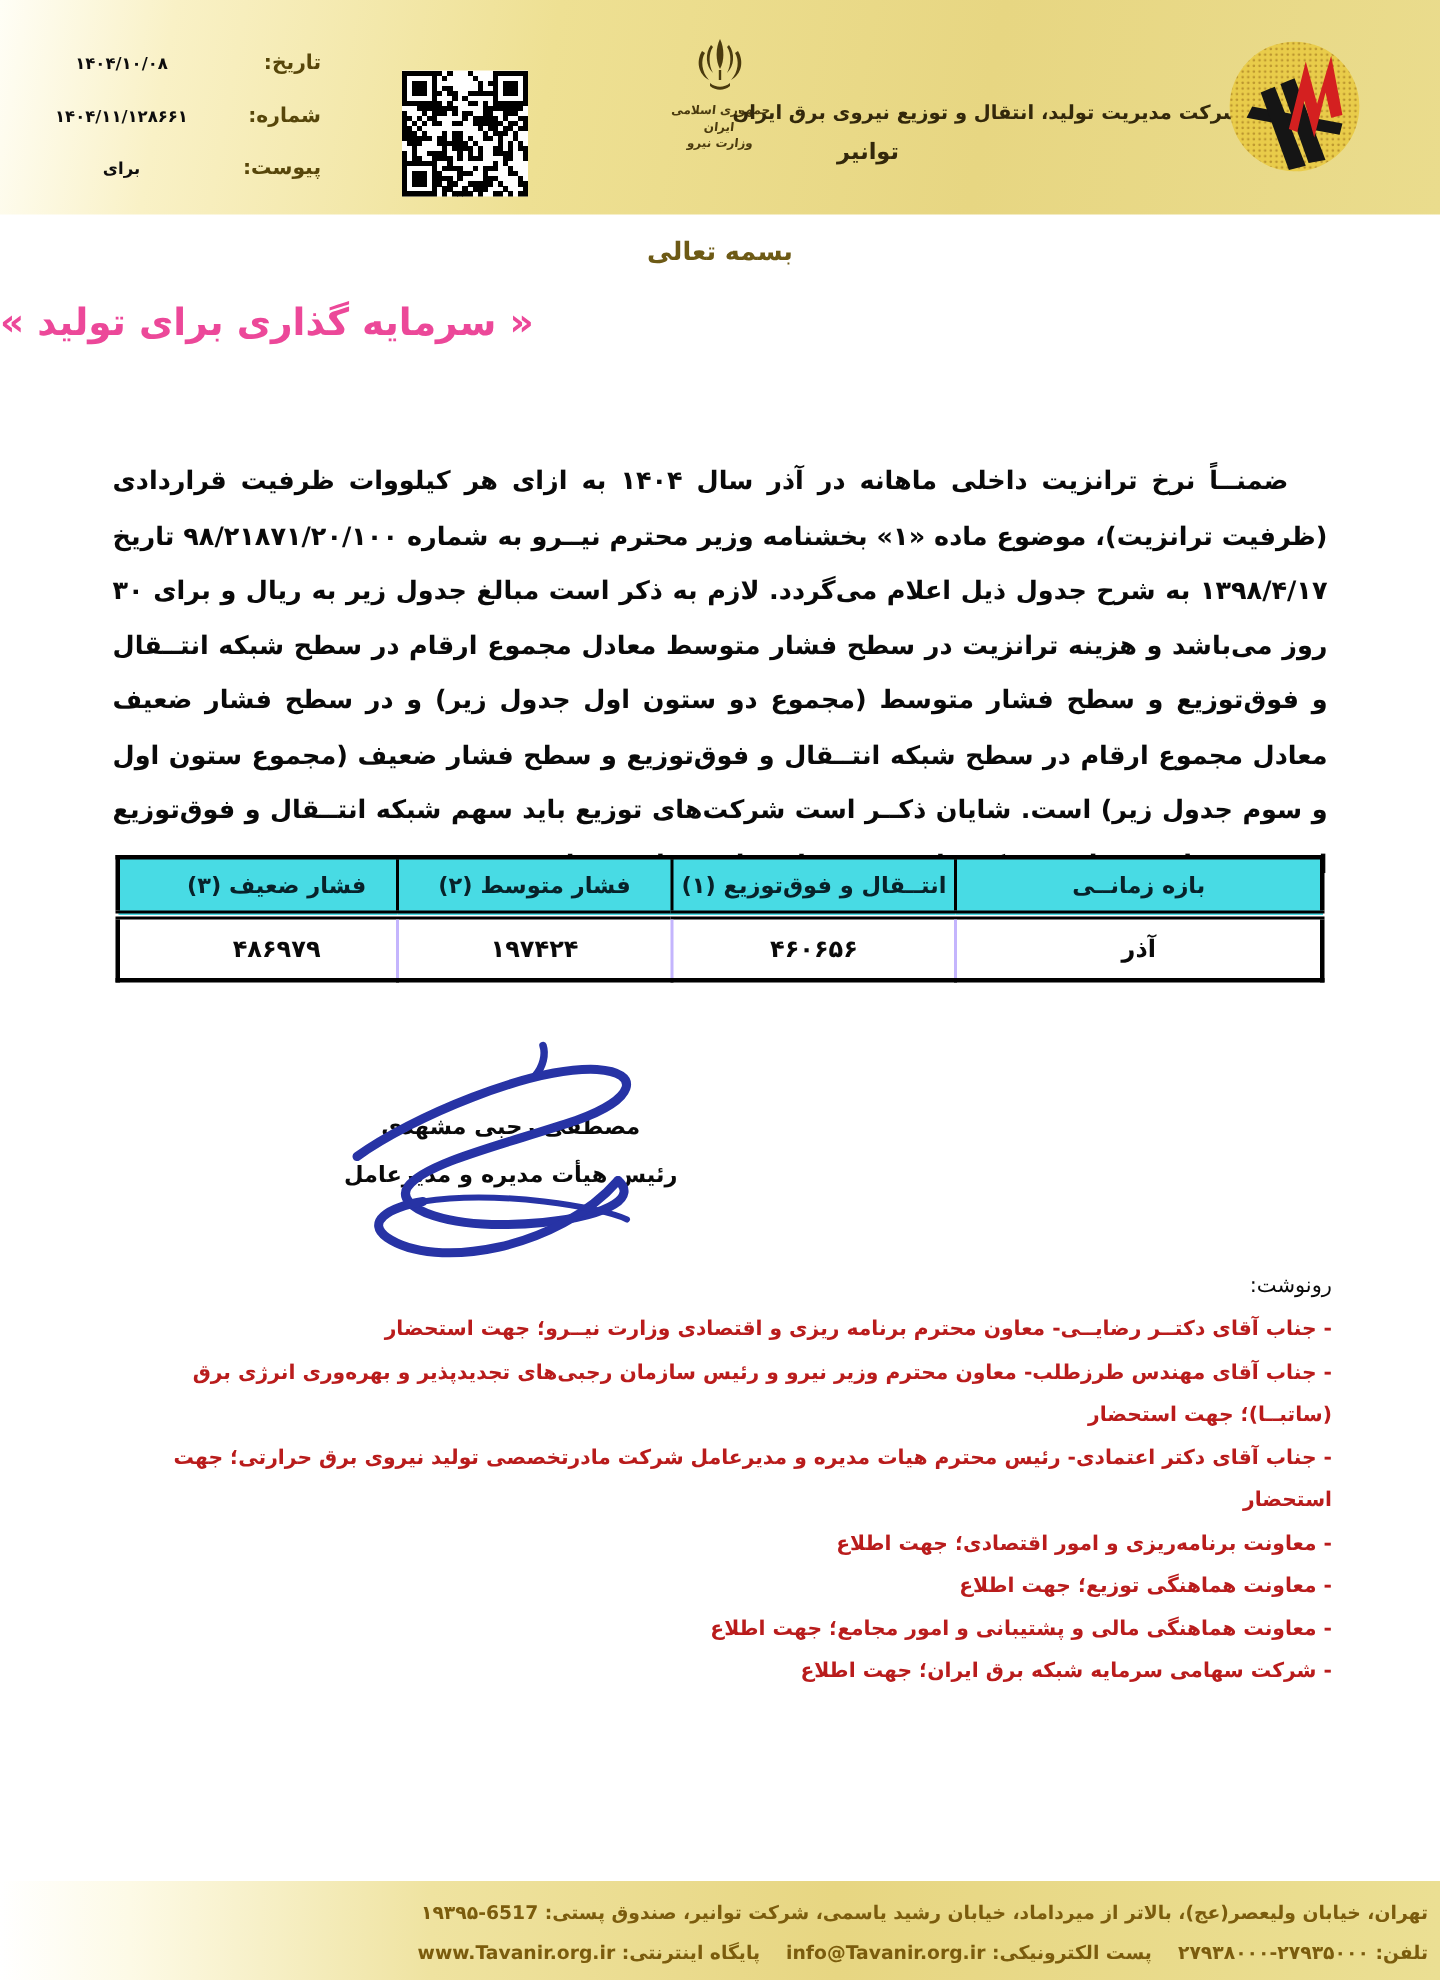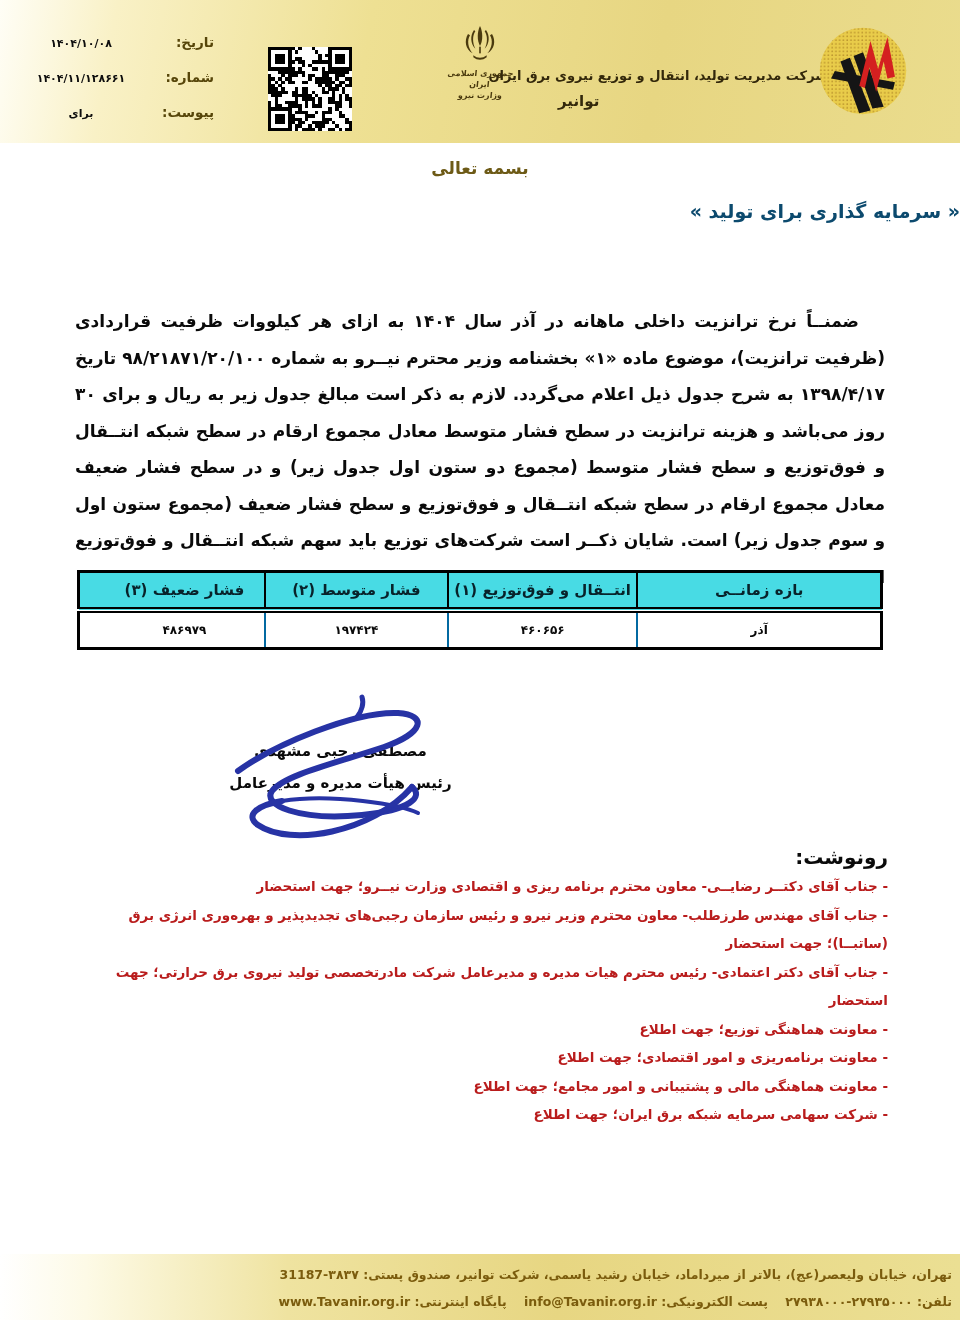--- a/index.html
+++ b/index.html
@@ -21,56 +21,56 @@
   #qr{position:absolute; left:268px; top:47px; width:84px; height:84px; background:#fff;}
   .emblem{position:absolute; left:436px; top:24px; width:88px; text-align:center; color:#4a3a0e;}
   .emblem svg{width:42px; height:40px;}
   .emblem-cap{font-size:8px; font-weight:bold; color:#4a3a0e; line-height:11px; transform:skewX(-6deg);}
   .company-name{position:absolute; right:132px; top:68px; font-size:13px; font-weight:bold; color:#33280b;}
   .company-short{position:absolute; left:558px; top:92px; font-size:15px; font-weight:bold; color:#33280b;}
   .logo{position:absolute; left:816px; top:24px; width:94px; height:94px;}
   
   .basmala{position:absolute; top:158px; left:0; width:100%; text-align:center;
     font-size:17px; font-weight:bold; color:#6d5a16;}
-  .subject{position:absolute; top:200px; left:0; width:100%; text-align:right;
-    font-size:19px; font-weight:bold; color:#0c4a6e;}
+  .subject{position:absolute; top:200px; left:0; width:100%; text-align:left;
+    font-size:25px; font-weight:bold; color:#ec4899;}
   
   .body-par{
     position:absolute; top:303px; left:75px; width:810px; margin:0;
     direction:rtl; text-align:justify; text-justify:inter-word;
     font-size:17px; font-weight:bold; color:#0a0a0a; line-height:36.5px;
     text-indent:26px;
   }
   
   .rate-table{
     position:absolute; top:570px; left:77px; width:806px;
     border-collapse:collapse; direction:rtl;
     border:3px solid #000;
   }
   .rate-table th{
     background:#48dbe4; border:2px solid #000; border-bottom:6px double #000;
     font-size:15px; font-weight:bold; color:#08222a; padding:8px 4px; text-align:center;
   }
   .rate-table td{
-    background:#fff; border:2px solid #0369a1;
-    font-size:12px; font-weight:bold; color:#0a0a0a; padding:10px 4px; text-align:center;
+    background:#fff; border:2px solid #c4b5fd;
+    font-size:16px; font-weight:bold; color:#0a0a0a; padding:10px 4px; text-align:center;
   }
   .rate-table th:nth-child(1), .rate-table td:nth-child(1){width:30.4%;}
   .rate-table th:nth-child(2), .rate-table td:nth-child(2){width:23.6%;}
   .rate-table th:nth-child(3), .rate-table td:nth-child(3){width:22.8%;}
   .rate-table th:nth-child(4), .rate-table td:nth-child(4){width:23.2%;padding-left:29px;}
   
   .sig-name{position:absolute; top:742px; left:238px; width:205px; text-align:center;
     font-size:15px; font-weight:bold; color:#0a0a0a;}
   .sig-title{position:absolute; top:774px; left:228px; width:225px; text-align:center;
     font-size:15px; font-weight:bold; color:#0a0a0a;}
   .sig-ink{position:absolute; left:212px; top:683px; width:252px; height:172px; pointer-events:none;}
   
   .cc{position:absolute; top:842px; right:72px; width:820px; direction:rtl; text-align:right;}
-  .cc-label{font-size:20px; font-weight:bold; color:#0a0a0a; line-height:30px; margin-left:14px;}
+  .cc-label{font-size:14px; font-weight:normal; color:#0a0a0a; line-height:30px; margin-left:14px;}
   .cc-item{font-size:13.5px; font-weight:bold; color:#b91c1c; line-height:28.5px;}
   
   .band-bottom{
     position:absolute; bottom:0; left:0; width:960px; height:66px;
     background:linear-gradient(90deg,#ffffff 0%,#fdfae6 9%,#efe3a0 30%,#e7d682 58%,#ebdf93 100%);
     text-align:right; padding-top:7px; box-sizing:border-box;
   }
   .footer-line{direction:rtl; padding-left:8px; padding-right:8px;
     font-size:12.5px; font-weight:bold; color:#7b5c0d; line-height:27px; white-space:nowrap;}
 </style>
@@ -495,24 +495,24 @@
       <path stroke-width="6" d="M200 104 C160 150 78 164 46 142 C32 132 46 122 70 118"></path>
       <path stroke-width="4" d="M70 118 C120 110 190 122 206 130"></path>
     </g>
   </svg>
 
   <div class="cc">
     <div class="cc-label">رونوشت:</div>
     <div class="cc-item">- جناب آقای دکتــر رضایــی- معاون محترم برنامه ریزی و اقتصادی وزارت نیــرو؛ جهت استحضار</div>
     <div class="cc-item">- جناب آقای مهندس طرزطلب- معاون محترم وزیر نیرو و رئیس سازمان رجبی‌های تجدیدپذیر و بهره‌وری انرژی برق (ساتبــا)؛ جهت استحضار</div>
     <div class="cc-item">- جناب آقای دکتر اعتمادی- رئیس محترم هیات مدیره و مدیرعامل شرکت مادرتخصصی تولید نیروی برق حرارتی؛ جهت استحضار</div>
+    <div class="cc-item">- معاونت برنامه‌ریزی و امور اقتصادی؛ جهت اطلاع</div>
     <div class="cc-item">- معاونت هماهنگی توزیع؛ جهت اطلاع</div>
-    <div class="cc-item">- معاونت برنامه‌ریزی و امور اقتصادی؛ جهت اطلاع</div>
     <div class="cc-item">- معاونت هماهنگی مالی و پشتیبانی و امور مجامع؛ جهت اطلاع</div>
     <div class="cc-item">- شرکت سهامی سرمایه شبکه برق ایران؛ جهت اطلاع</div>
   </div>
 
   <div class="band-bottom">
-    <div class="footer-line">تهران، خیابان ولیعصر(عج)، بالاتر از میرداماد، خیابان رشید یاسمی، شرکت توانیر، صندوق پستی: ۳۸۳۷-31187</div>
+    <div class="footer-line">تهران، خیابان ولیعصر(عج)، بالاتر از میرداماد، خیابان رشید یاسمی، شرکت توانیر، صندوق پستی: 6517-۱۹۳۹۵</div>
     <div class="footer-line">تلفن: ۲۷۹۳۵۰۰۰-۲۷۹۳۸۰۰۰&nbsp;&nbsp;&nbsp;&nbsp;پست الکترونیکی: info@Tavanir.org.ir&nbsp;&nbsp;&nbsp;&nbsp;پایگاه اینترنتی: www.Tavanir.org.ir</div>
   </div>
 
 </div>
 
 </body></html>

